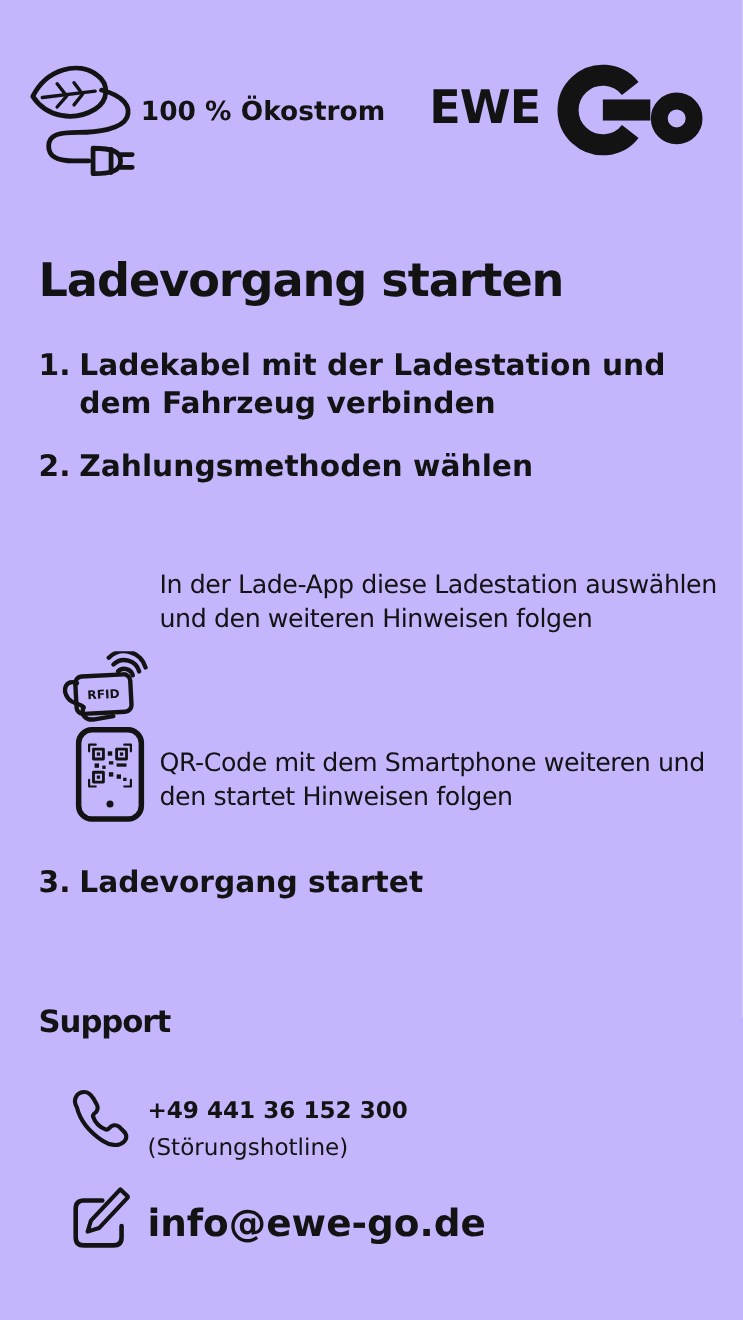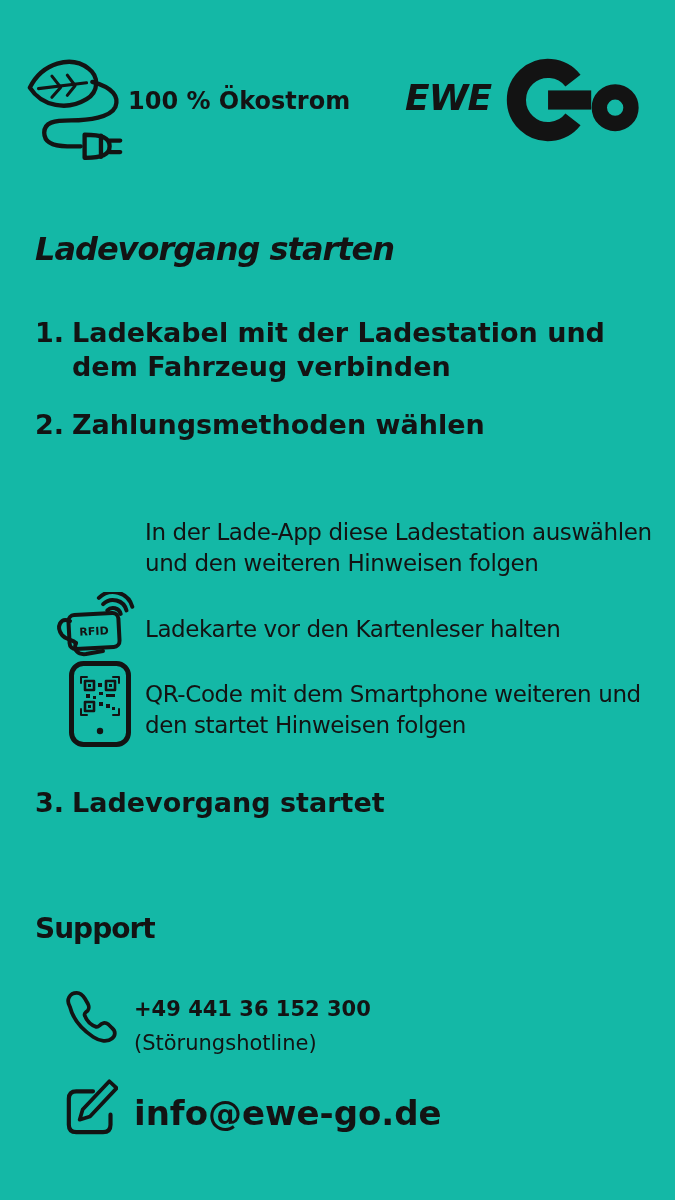--- a/index.html
+++ b/index.html
@@ -12,24 +12,24 @@
     overflow:hidden;
   }
   .abs{position:absolute;}
   svg{display:block;}
   .stroke{fill:none;stroke:#131313;stroke-linecap:round;stroke-linejoin:round;}
 
   
   .leaf-icon{left:25px;top:48px;}
   .eco-label{left:128px;top:86px;font-size:24px;font-weight:bold;line-height:30px;}
   .logo{right:33px;top:52px;display:flex;align-items:center;gap:12px;}
-  .logo-ewe{font-size:36px;font-weight:bold;font-style:italic;letter-spacing:-1px;padding-bottom:6px;}
+  .logo-ewe{font-size:42px;font-weight:bold;letter-spacing:-1px;padding-bottom:6px;}
 
   
-  .h1{left:35px;top:230px;font-size:32px;font-weight:bold;letter-spacing:-1px;font-style:italic;}
+  .h1{left:35px;top:230px;font-size:42px;font-weight:bold;letter-spacing:-1px;}
   .h2{left:35px;top:912px;font-size:28px;font-weight:bold;letter-spacing:-1px;}
 
   
   .step{font-size:27px;font-weight:bold;line-height:34px;white-space:nowrap;}
   .step-num{left:35px;}
   .step-txt{left:72px;}
   .s1{top:316px;} .s2{top:408px;} .s3{top:786px;}
 
   
   .pm-text{font-size:23px;line-height:31px;letter-spacing:-0.4px;white-space:nowrap;}
@@ -43,21 +43,21 @@
   
   .phone-icon{left:58px;top:986px;}
   .phone-text{left:134px;top:992px;font-size:21px;line-height:34px;}
   .phone-number{font-weight:bold;}
   .email-icon{left:58px;top:1078px;}
   .email-text{left:134px;top:1093px;font-size:34px;font-weight:bold;}
 </style>
 </head>
 <body>
 
-<div class="poster" style="background: #14b8a6; color: rgb(19, 19, 19);">
+<div class="poster" style="background: #c4b5fd; color: rgb(19, 19, 19);">
 
   <div class="abs leaf-icon">
     <svg width="100" height="112" viewBox="0 0 104 114">
       <path class="stroke" stroke-width="4.5" d="M5 40 C18 14,48 6,66 20 C77 28,77 44,64 52 C44 64,18 60,5 40 Z"></path>
       <path class="stroke" stroke-width="3.2" d="M14 41 L64 35"></path>
       <path class="stroke" stroke-width="3.2" d="M28 28 L37 39.5 M28 50 L37 39.8"></path>
       <path class="stroke" stroke-width="3.2" d="M44 27 L52 37.8 M44 48 L52 38"></path>
       <path class="stroke" stroke-width="4.5" d="M70 34 C92 40,98 50,94 60 C89 71,66 74,48 74 C30 74,20 76,20 87 C20 98,30 101,44 101 L58 101"></path>
       <path class="stroke" stroke-width="4.5" d="M62 89 C80 89,88 92,88 101 C88 110,80 113,62 113 Z"></path>
       <path class="stroke" stroke-width="4.5" d="M79 90 L79 112"></path>
@@ -98,23 +98,20 @@
       <path class="stroke" stroke-width="4" d="M52.3 18.3 A8 8 0 0 1 65.7 21.9"></path>
       <path class="stroke" stroke-width="4" d="M48.1 12.1 A14 14 0 0 1 71.5 18.4"></path>
       <path class="stroke" stroke-width="4" d="M43.9 5.9 A20 20 0 0 1 77.3 14.8"></path>
       <g transform="rotate(-3 39 39)">
         <rect class="stroke" stroke-width="4" x="14" y="22" width="50" height="34" rx="6"></rect>
         <text x="39" y="43" font-size="11" font-weight="bold" text-anchor="middle" fill="#131313">RFID</text>
       </g>
       <path class="stroke" stroke-width="4" d="M15 29 C5 25,1 35,7 43 C11 48,17 47,21 51"></path>
       <path class="stroke" stroke-width="4" d="M21 51 C18 58,23 63,31 62 L48 59"></path>
     </svg>
-  </div>
-  <div class="abs pm-text pm-rfid-text">
-    <div>Ladekarte vor den Kartenleser halten</div>
   </div>
 
   <div class="abs pm-qr-icon">
     <svg width="64" height="88" viewBox="0 0 64 88">
       <rect class="stroke" stroke-width="5" x="3.5" y="3.5" width="57" height="81" rx="12"></rect>
 
       <path class="stroke" stroke-width="2" d="M13 23 V17 H19 M45 17 H51 V23 M51 49 V55 H45 M19 55 H13 V49"></path>
 
       <rect class="stroke" stroke-width="2.6" x="17" y="21" width="9" height="9"></rect>
       <rect x="20" y="24" width="3" height="3" fill="#131313"></rect>

